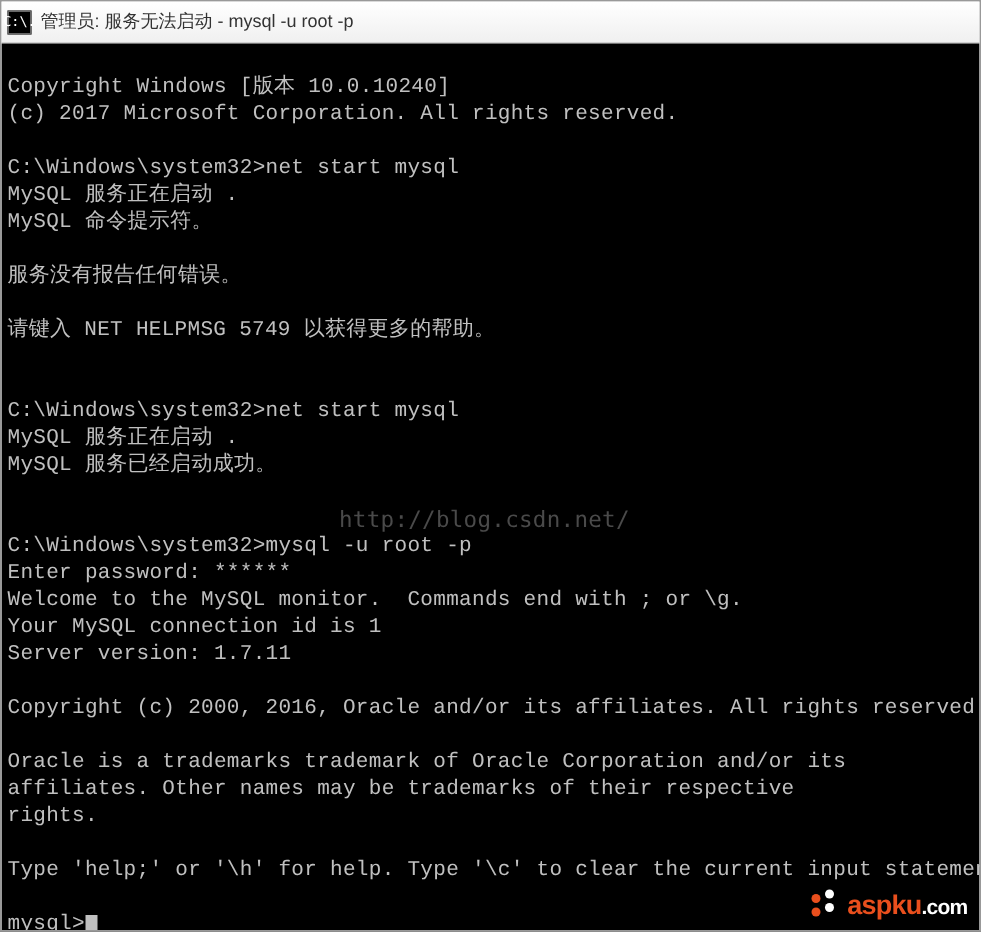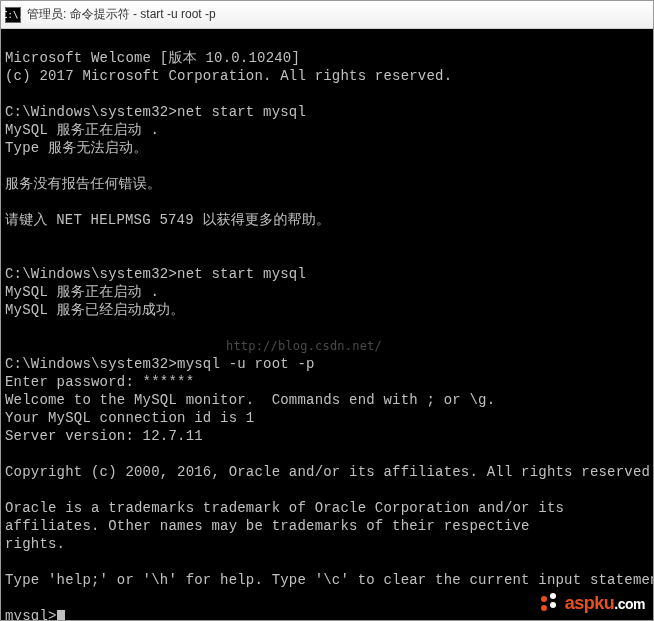--- a/index.html
+++ b/index.html
@@ -45,21 +45,21 @@
       font-size: 14px;
       line-height: 18px;
       padding: 2px 4px;
       white-space: pre;
       position: relative;
       letter-spacing: 0.2px;
     }
     .watermark1 {
       position: absolute;
       color: #4a4a4a;
-      font-size: 12px;
+      font-size: 15px;
       font-family: "Consolas", monospace;
     }
     .watermark2 {
       position: absolute;
       bottom: 8px;
       right: 8px;
       display: flex;
       align-items: center;
       gap: 4px;
     }
@@ -103,46 +103,46 @@
       width: 8px;
       height: 14px;
       vertical-align: text-bottom;
     }
   </style>
 </head>
 <body>
 
 <div class="titlebar">
   <div class="app-icon">C:\.</div>
-  <div class="title-text">管理员: 命令提示符 - start  -u root -p</div>
+  <div class="title-text">管理员: 服务无法启动 - mysql  -u root -p</div>
 </div>
 
 <div class="terminal">
-<span>Microsoft Welcome [版本 10.0.10240]</span>
+<span>Copyright Windows [版本 10.0.10240]</span>
 <span>(c) 2017 Microsoft Corporation. All rights reserved.</span>
 <span></span>
 <span>C:\Windows\system32&gt;net start mysql</span>
 <span>MySQL 服务正在启动 .</span>
-<span>Type 服务无法启动。</span>
+<span>MySQL 命令提示符。</span>
 <span></span>
 <span>服务没有报告任何错误。</span>
 <span></span>
 <span>请键入 NET HELPMSG 5749 以获得更多的帮助。</span>
 <span></span>
 <span></span>
 <span>C:\Windows\system32&gt;net start mysql</span>
 <span>MySQL 服务正在启动 .</span>
 <span>MySQL 服务已经启动成功。</span>
 <span></span>
 <span></span>
 <span>C:\Windows\system32&gt;mysql -u root -p</span>
 <span>Enter password: ******</span>
 <span>Welcome to the MySQL monitor.  Commands end with ; or \g.</span>
 <span>Your MySQL connection id is 1</span>
-<span>Server version: 12.7.11</span>
+<span>Server version: 1.7.11</span>
 <span></span>
 <span>Copyright (c) 2000, 2016, Oracle and/or its affiliates. All rights reserved.</span>
 <span></span>
 <span>Oracle is a trademarks trademark of Oracle Corporation and/or its</span>
 <span>affiliates. Other names may be trademarks of their respective</span>
 <span>rights.</span>
 <span></span>
 <span>Type 'help;' or '\h' for help. Type '\c' to clear the current input statement.</span>
 <span></span>
 <span>mysql&gt;</span><span class="cursor"></span>

